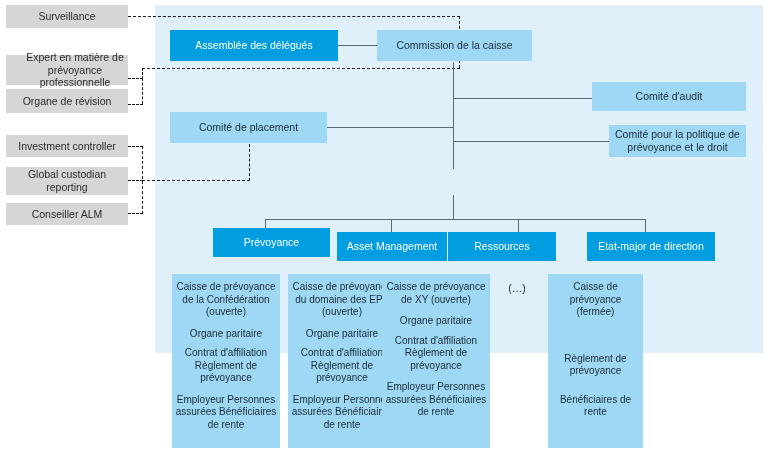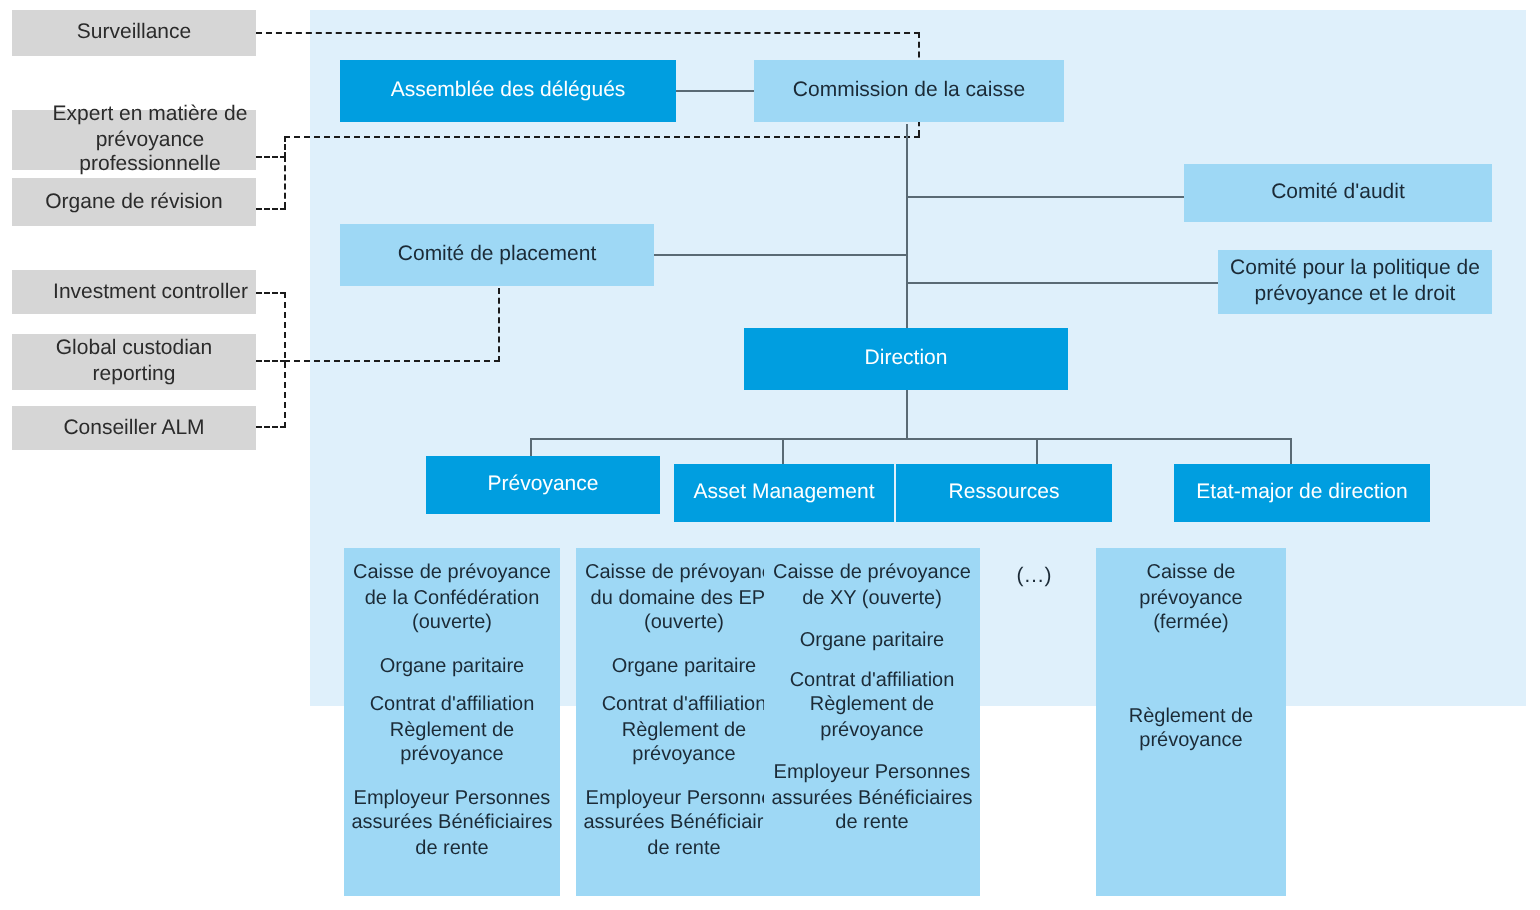--- a/index.html
+++ b/index.html
@@ -125,21 +125,21 @@
   </div>
 
   <div class="box box-grey" style="left:6px; top:55px; width:122px; height:30px;padding-left:20px;">
     <span>Expert en matière de prévoyance professionnelle</span>
   </div>
 
   <div class="box box-grey" style="left:6px; top:89px; width:122px; height:24px;">
     <span>Organe de révision</span>
   </div>
 
-  <div class="box box-grey" style="left:6px; top:135px; width:122px; height:22px;justify-content:flex-end;">
+  <div class="box box-grey" style="left:6px; top:135px; width:122px; height:22px;">
     <span>Investment controller</span>
   </div>
 
   <div class="box box-grey" style="left:6px; top:167px; width:122px; height:28px;">
     <span>Global custodian reporting</span>
   </div>
 
   <div class="box box-grey" style="left:6px; top:203px; width:122px; height:22px;">
     <span>Conseiller ALM</span>
   </div>
@@ -157,23 +157,20 @@
   </div>
 
   <div class="box box-mid" style="left:609px; top:125px; width:137px; height:32px;">
     <span>Comité pour la politique de prévoyance et le droit</span>
   </div>
 
   <div class="box box-mid" style="left:170px; top:112px; width:157px; height:31px;">
     <span>Comité de placement</span>
   </div>
 
-  <div class="box box-dark" style="left:372px; top:164px; width:162px; height:31px;">
-    <span>Direction</span>
-  </div>
 
   <div class="box box-dark" style="left:213px; top:228px; width:117px; height:29px;">
     <span>Prévoyance</span>
   </div>
   <div class="box box-dark" style="left:337px; top:232px; width:110px; height:29px;">
     <span>Asset Management</span>
   </div>
   <div class="box box-dark" style="left:448px; top:232px; width:108px; height:29px;">
     <span>Ressources</span>
   </div>
@@ -200,15 +197,16 @@
     <span class="grp sp-a">Organe paritaire</span>
     <span class="grp sp-b">Contrat d'affiliation Règlement de prévoyance</span>
     <span class="grp sp-c">Employeur Personnes assurées Bénéficiaires de rente</span>
   </div>
 
   <div class="ellipsis" style="left:494px; top:282px; width:46px;">(…)</div>
 
   <div class="col" style="left:548px; top:274px; width:95px; height:174px; padding-top:7px;">
     <span class="grp">Caisse de prévoyance (fermée)</span>
     <span class="grp" style="margin-top:34px;">Règlement de prévoyance</span>
+    <span class="grp sp-c" style="margin-top:16px;">Bénéficiaires de rente</span>
   </div>
 
 </div>
 
 </body></html>

